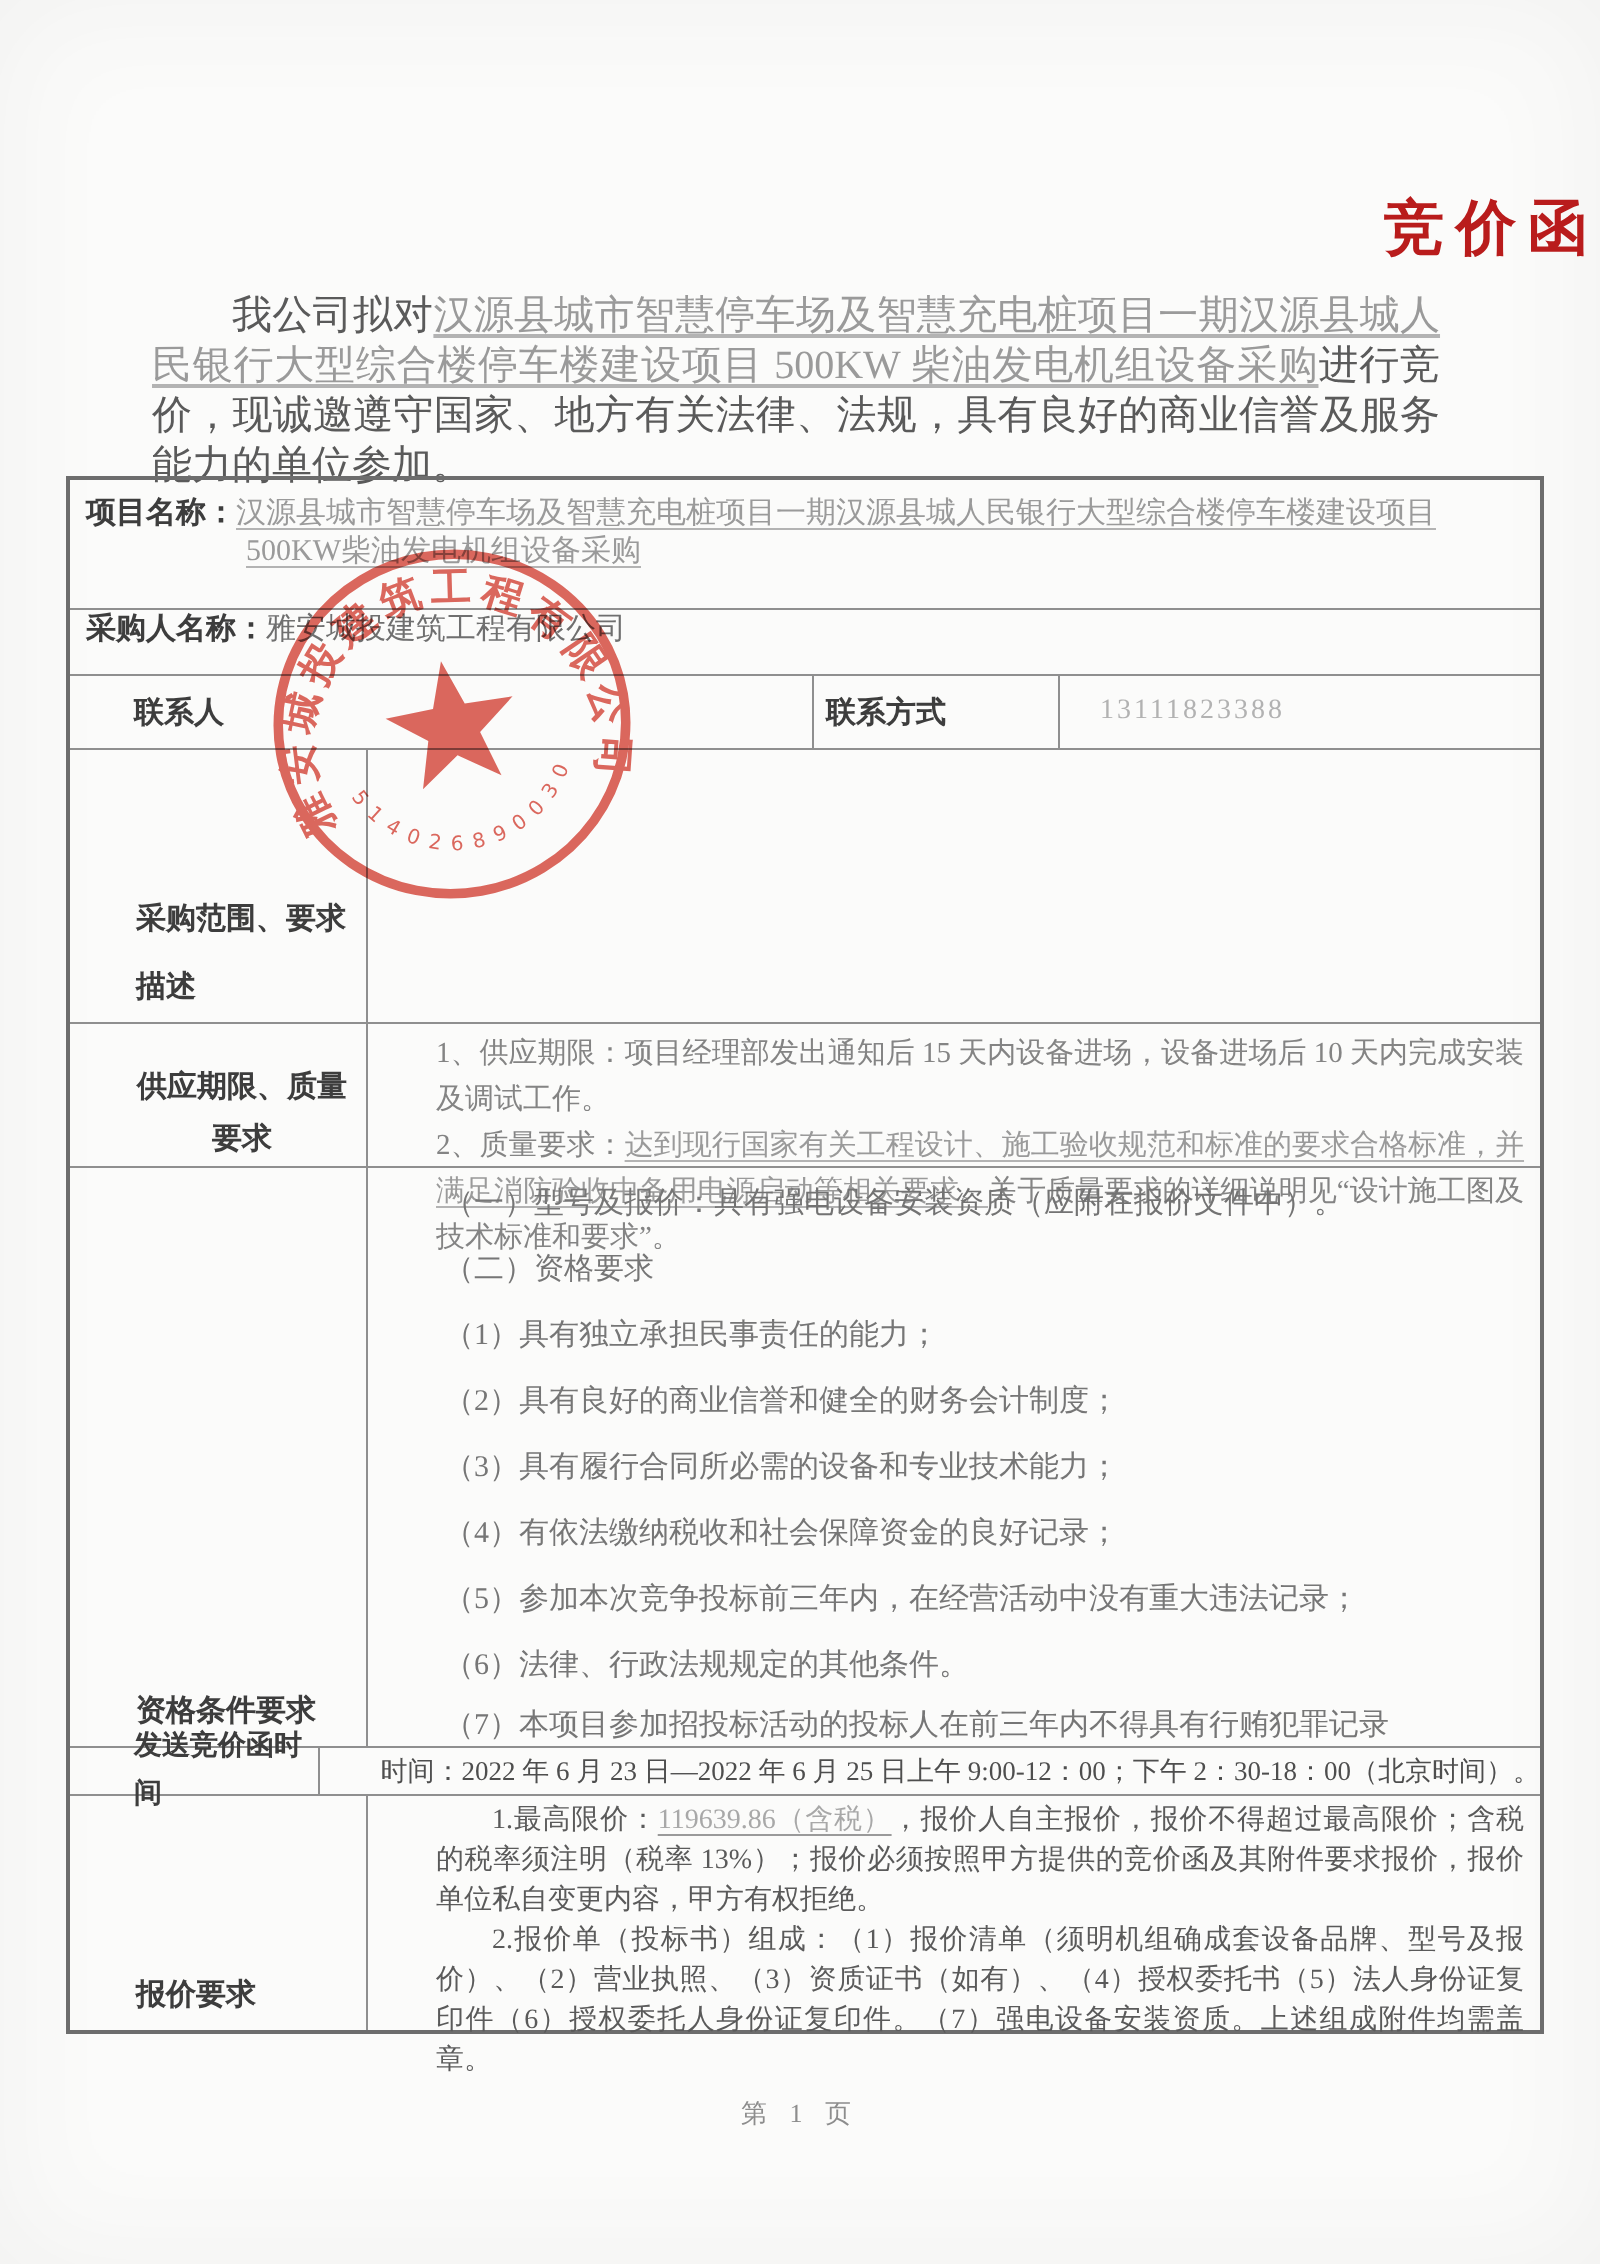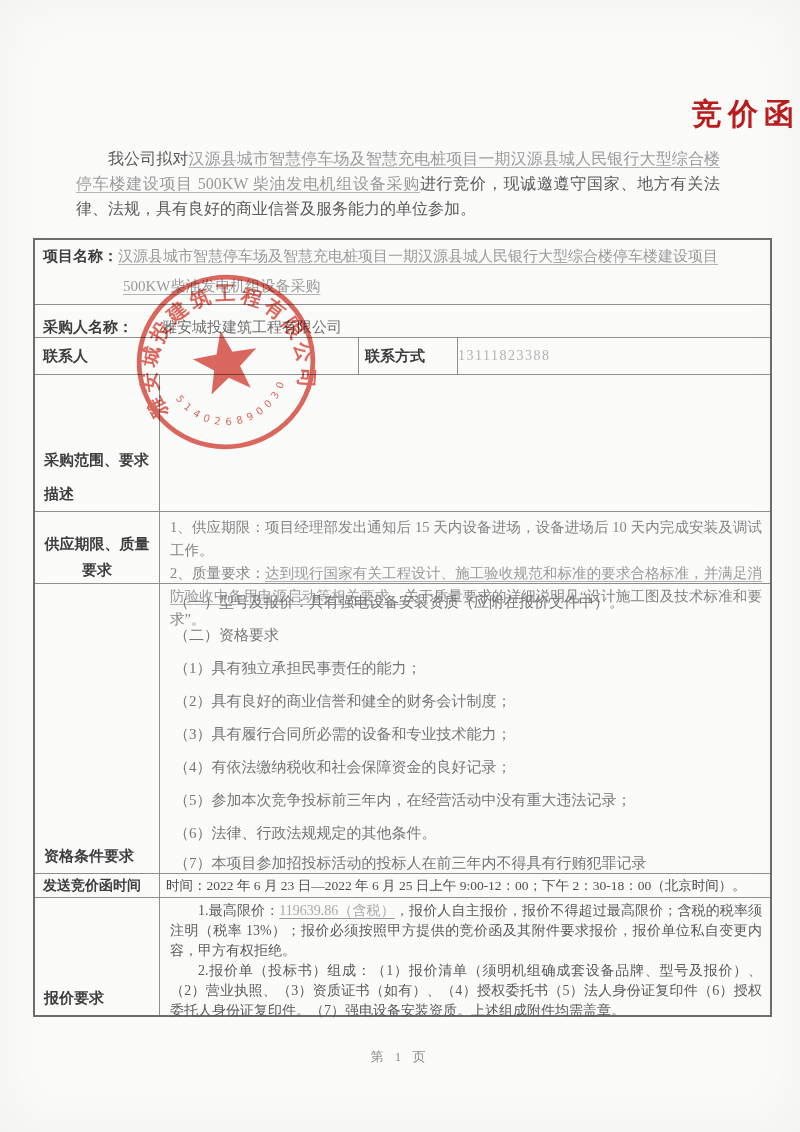--- a/index.html
+++ b/index.html
@@ -12,51 +12,51 @@
   }
   .page{position:absolute;inset:0;box-shadow:inset 0 0 60px rgba(90,90,90,.06);}
   
   .doc-title{
     position:absolute;top:94px;left:0;width:800px;text-align:right;
     font-size:30px;font-weight:bold;color:#b91c1c;letter-spacing:6px;margin:0;
   }
   
   .intro{
     position:absolute;top:146px;left:76px;width:644px;margin:0;
-    font-size:16px;line-height:25px;color:#5a5a5a;text-indent:2em;text-align:justify;
+    font-size:20px;line-height:25px;color:#5a5a5a;text-indent:2em;text-align:justify;
   }
   .u-light{
     color:#9a9a9a;
     text-decoration:underline;
     text-decoration-color:#b3b3b3;
     text-underline-offset:3px;
   }
   .light{color:#737373;}
   
   .tbl{
     position:absolute;left:33px;top:238px;width:735px;
     border:2px solid #6d6d6d;background:transparent;
     font-size:15px;
   }
   .row{border-top:1px solid #8f8f8f;display:flex;align-items:stretch;box-sizing:border-box;}
   .row:first-child{border-top:none;}
-  .cell{box-sizing:border-box;}
+  .cell{box-sizing:border-box;margin-left:24px;}
   .lbl{font-weight:bold;color:#3d3d3d;}
   .val{color:#6f6f6f;}
   
   .r-project{height:64px;display:block;padding:7px 8px 0 8px;}
-  .r-project .line2{padding-left:80px;margin-top:11px;}
-  
-  .r-purchaser{height:33px;display:flex;align-items:flex-end;padding-left:8px;gap:29px;}
+  .r-project .line2{padding-left:80px;}
+  
+  .r-purchaser{height:33px;display:flex;align-items:flex-start;padding-left:8px;}
   
   .r-contact{height:37px;}
   .r-contact .cell{display:flex;align-items:center;}
   .c-contact-label{width:323px;padding-left:8px;}
   .c-method-label{width:99px;border-left:1px solid #8f8f8f;padding-left:6px;}
-  .c-phone{flex:1;border-left:1px solid #8f8f8f;
+  .c-phone{flex:1;border-left:1px solid #8f8f8f;padding-left:20px;
            font-size:14px;letter-spacing:1.5px;color:#b2b2b2;}
   
   .label-col{width:125px;border-right:1px solid #8f8f8f;display:flex;align-items:flex-end;
              padding:0 4px 0 9px;box-sizing:border-box;}
   .label-col .lbl{line-height:34px;}
   .content-col{flex:1;box-sizing:border-box;}
   
   .r-scope{height:137px;}
   .r-scope .content-col{padding:8px 10px 0 12px;}
   .scope-text{margin:0;font-size:15px;line-height:29px;color:#7d7d7d;

